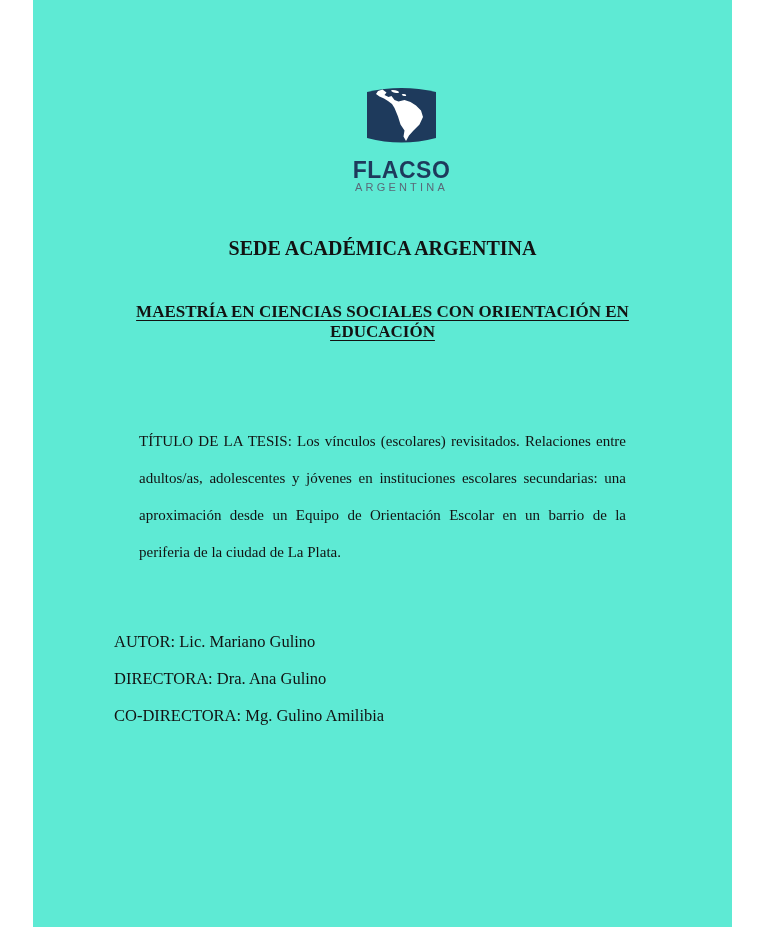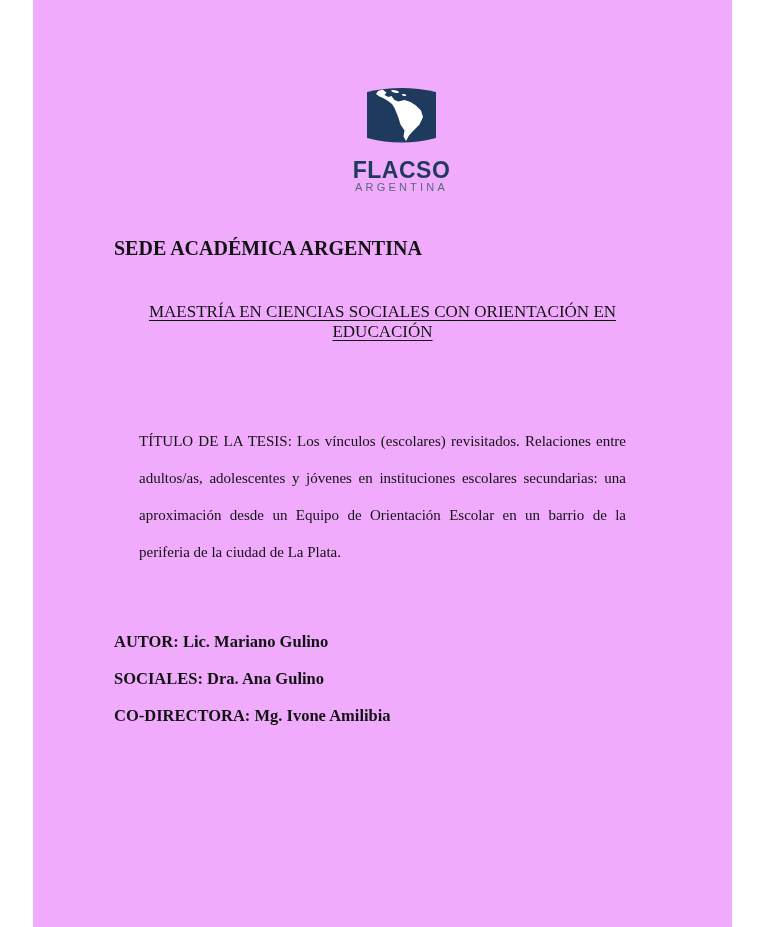--- a/index.html
+++ b/index.html
@@ -1,21 +1,21 @@
 <!DOCTYPE html>
 <html><head>
 <meta charset="utf-8">
 <style>
   html, body { margin: 0; padding: 0; background: #ffffff; }
   .page {
     position: relative;
     width: 699px;
     height: 927px;
     margin: 0 auto;
-    background: #f0abfc;
+    background: #5eead4;
     color: #121212;
     font-family: "Liberation Serif", serif;
     overflow: hidden;
   }
 
   
   .logo-block {
     padding-top: 83px;
     width: fit-content;
     margin: 0 auto;
@@ -44,49 +44,50 @@
   
   .h-institution {
     margin: 80px 81px 0;
     text-align: center;
     font-weight: bold;
     font-size: 20px;
     line-height: 1.2;
   }
   .h-campus {
     margin: 43px 81px 0;
+    text-align: center;
     font-weight: bold;
     font-size: 20px;
     line-height: 1.2;
   }
   .h-program {
     margin: 42px 81px 0;
     text-align: center;
-    font-weight: normal;
+    font-weight: bold;
     font-size: 17px;
     line-height: 1.2;
     text-decoration: underline;
     text-underline-offset: 3px;
   }
 
   
   .thesis-paragraph {
     margin: 80px 106px 0;
     font-size: 15px;
     line-height: 37px;
     text-align: justify;
   }
 
   
   .details {
     margin: 52px 81px 0;
     font-size: 16.5px;
     line-height: 37px;
   }
-  .detail-row { white-space: nowrap; font-weight: bold; }
+  .detail-row { white-space: nowrap; }
 </style>
 </head>
 <body>
 
 <div class="page">
 
   <div class="logo-block">
     <div class="logo-mark">
       <svg width="75" height="65" viewBox="0 0 150 126" xmlns="http://www.w3.org/2000/svg" aria-hidden="true">
 
@@ -112,22 +113,22 @@
     <span>TÍTULO DE LA TESIS:</span>
     <span>Los vínculos (escolares) revisitados. Relaciones entre adultos/as, adolescentes y jóvenes en instituciones escolares secundarias: una aproximación desde un Equipo de Orientación Escolar en un barrio de la periferia de la ciudad de La Plata.</span>
   </p>
 
   <div class="details">
     <div class="detail-row">
       <span>AUTOR:</span>
       <span>Lic. Mariano Gulino</span>
     </div>
     <div class="detail-row">
-      <span>SOCIALES:</span>
+      <span>DIRECTORA:</span>
       <span>Dra. Ana Gulino</span>
     </div>
     <div class="detail-row">
       <span>CO-DIRECTORA:</span>
-      <span>Mg. Ivone Amilibia</span>
+      <span>Mg. Gulino Amilibia</span>
     </div>
   </div>
 
 </div>
 
 </body></html>

